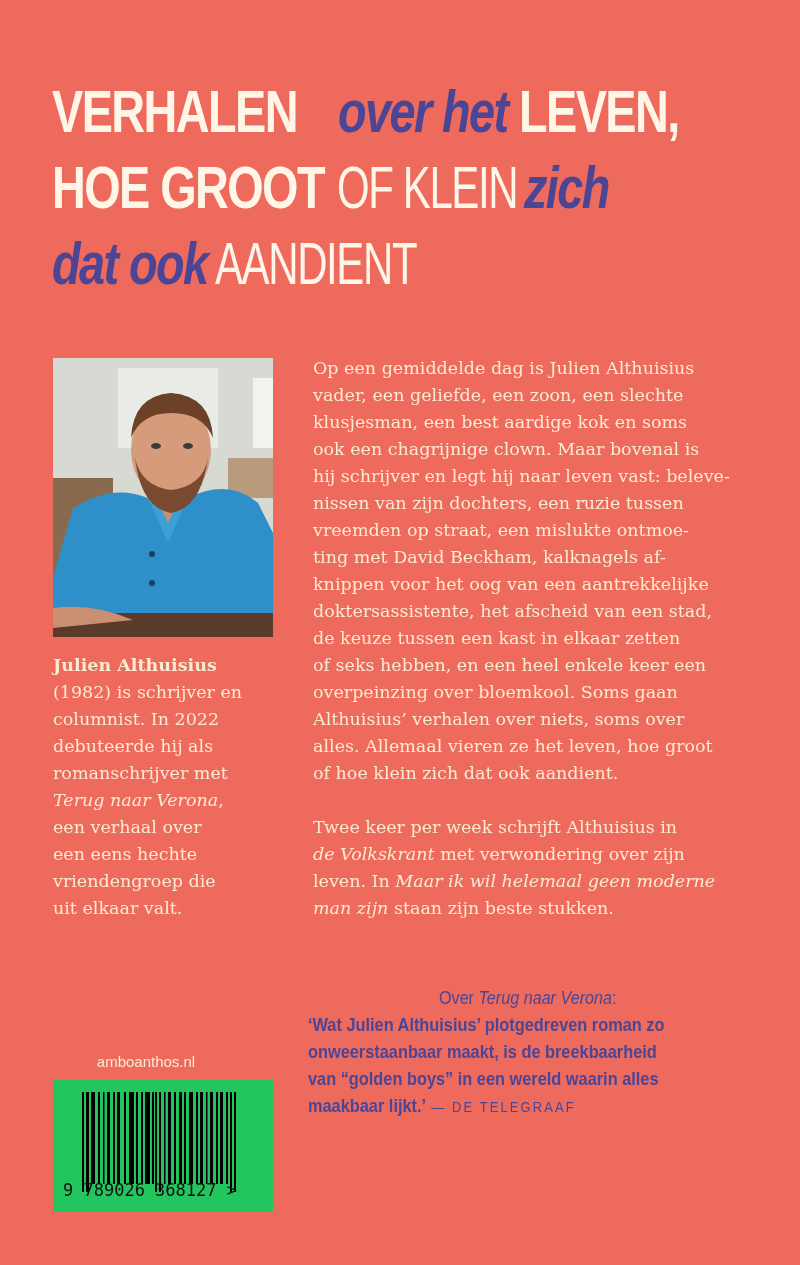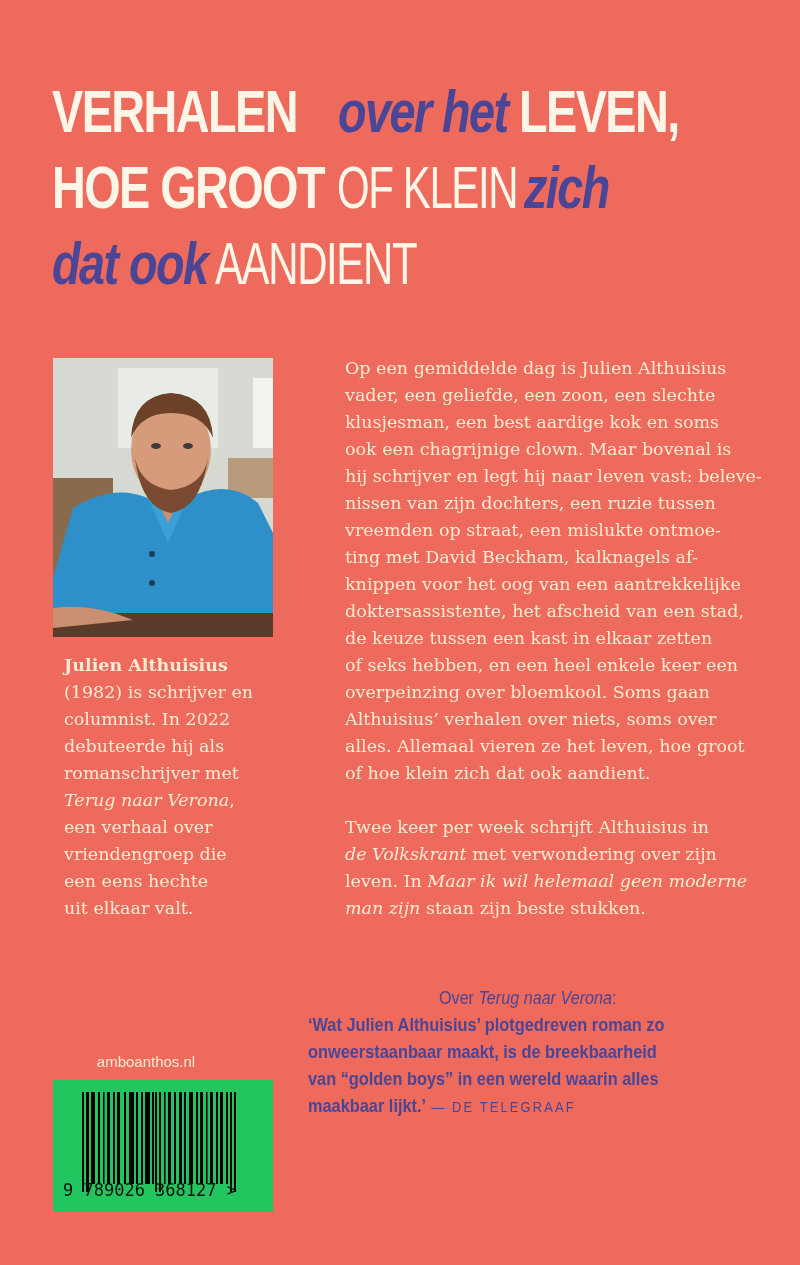--- a/index.html
+++ b/index.html
@@ -24,31 +24,31 @@
 
   .photo {
     position: absolute; left: 53px; top: 358px; width: 220px; height: 279px;
     overflow: hidden;
     background: linear-gradient(180deg, #d9ddd6 0%, #cfd3cc 40%, #9a7a5c 70%, #6d513a 100%);
   }
   .photo svg { display: block; }
 
   .bio {
     position: absolute; left: 53px; top: 652px; width: 235px;
-    font-size: 17.5px; line-height: 27px; color: #FCEBD2; margin-left: 11px;
+    font-size: 17.5px; line-height: 27px; color: #FCEBD2;
   }
   .bio b { font-weight: 700; }
   .bio i { font-style: italic; }
 
   .desc {
     position: absolute; left: 313px; top: 355px; width: 450px;
     font-size: 17.5px; line-height: 27px; color: #FCEBD2;
   }
   .desc p { margin: 0 0 27px 0; }
-  .desc .ln { display: block; white-space: nowrap; margin-left: 32px; }
+  .desc .ln { display: block; white-space: nowrap; }
   .desc i { font-style: italic; }
 
   .quote-intro {
     position: absolute; left: 313px; top: 985px; width: 460px;
     font-family: "Liberation Sans", sans-serif;
     font-size: 19px; line-height: 26px; color: #4B4596; text-align: center;
   }
   .quote-intro .t { display: inline-block; transform: scaleX(0.85); transform-origin: left center; white-space: nowrap; }
   .quote {
     position: absolute; left: 308px; top: 1011px; width: 480px;
@@ -117,22 +117,22 @@
 </div>
 
 <div class="bio">
   <div><b>Julien Althuisius</b></div>
   <div>(1982) is schrijver en</div>
   <div>columnist. In 2022</div>
   <div>debuteerde hij als</div>
   <div>romanschrijver met</div>
   <div><i>Terug naar Verona</i><span>,</span></div>
   <div>een verhaal over</div>
+  <div>een eens hechte</div>
   <div>vriendengroep die</div>
-  <div>een eens hechte</div>
   <div>uit elkaar valt.</div>
 </div>
 
 <div class="desc">
   <p>
     <span class="ln">Op een gemiddelde dag is Julien Althuisius</span>
     <span class="ln">vader, een geliefde, een zoon, een slechte</span>
     <span class="ln">klusjesman, een best aardige kok en soms</span>
     <span class="ln">ook een chagrijnige clown. Maar bovenal is</span>
     <span class="ln">hij schrijver en legt hij naar leven vast: beleve-</span>

